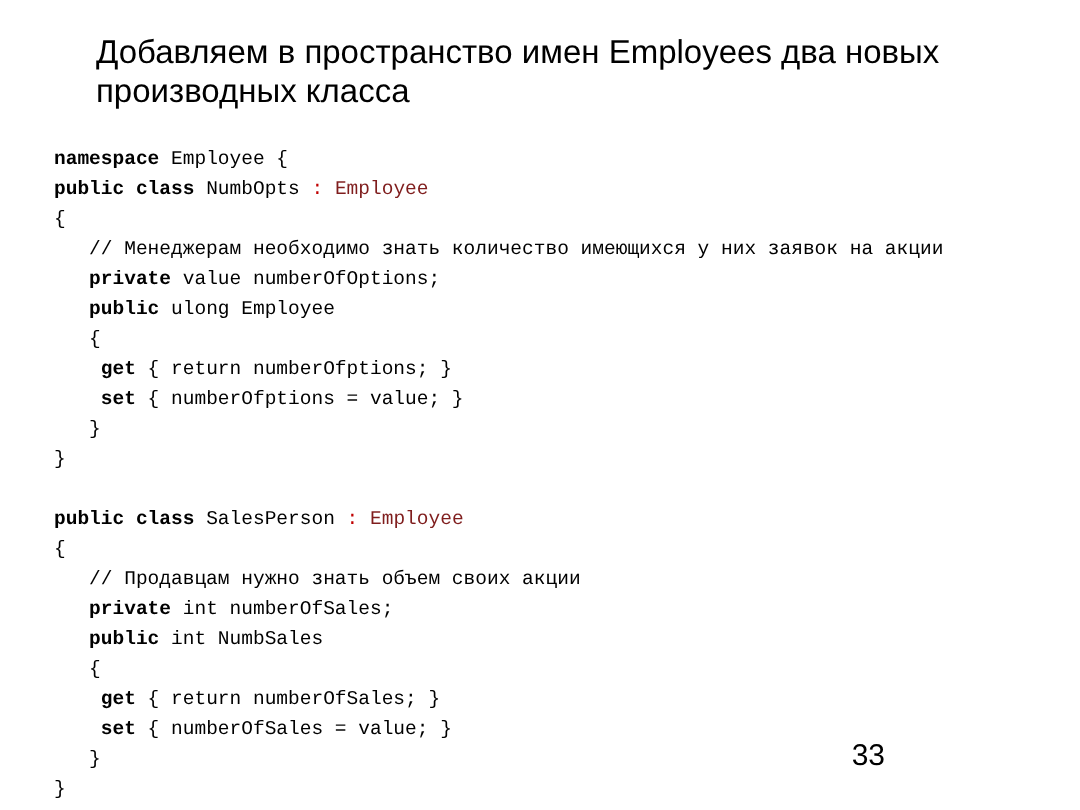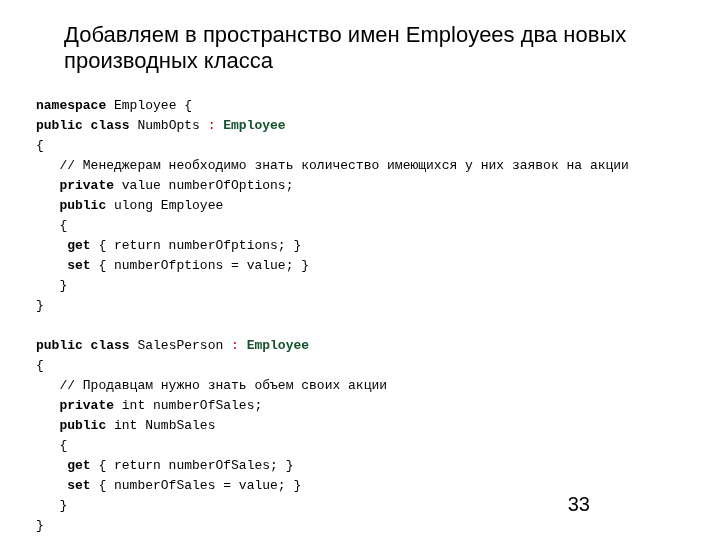--- a/index.html
+++ b/index.html
@@ -20,21 +20,21 @@
   }
   .code {
     font-family: "Courier New", monospace;
     font-size: 13px;
     line-height: 20px;
     padding: 22px 0 0 36px;
     white-space: pre;
     color: #000;
   }
   .kw { font-weight: bold; margin-top: 32px; }
-  .base { color: #14532d; font-weight: bold; }
+  .base { color: #7f1d1d; font-weight: normal; }
   .colon { color: #c00000; }
   .pagenum {
     position: absolute;
     right: 130px;
     bottom: 24px;
     font-size: 20px;
     color: #000;
     font-family: Arial, sans-serif;
   }
 </style>

